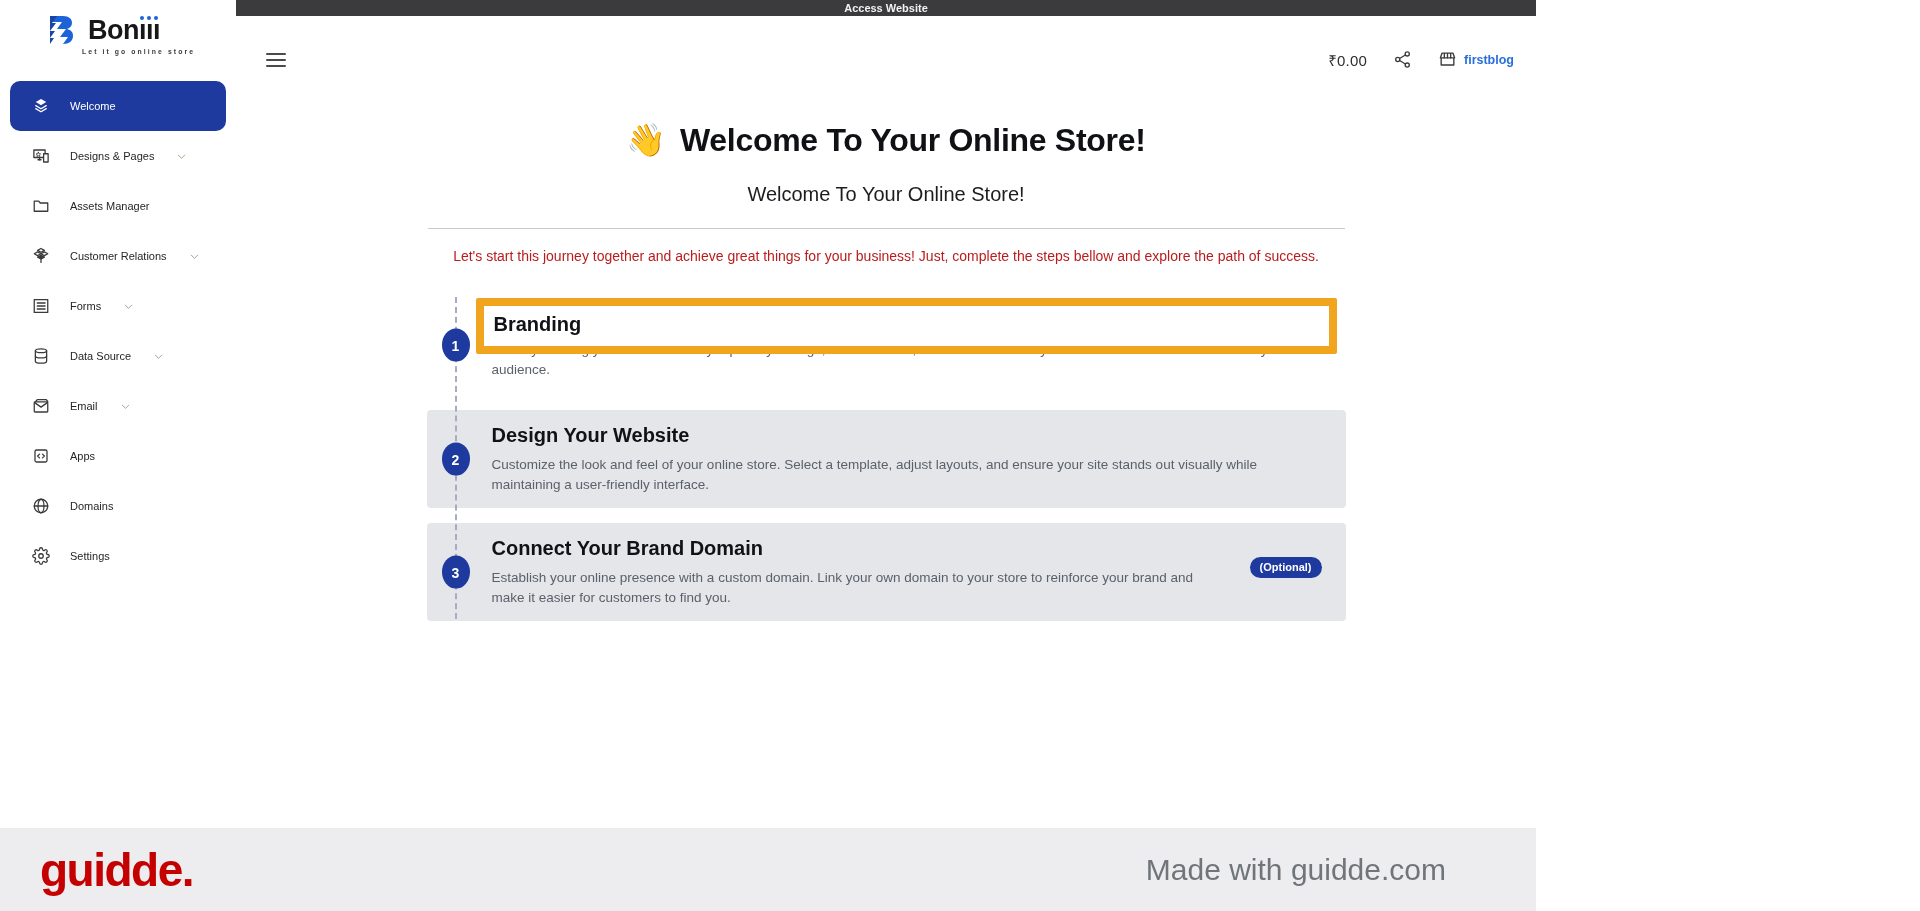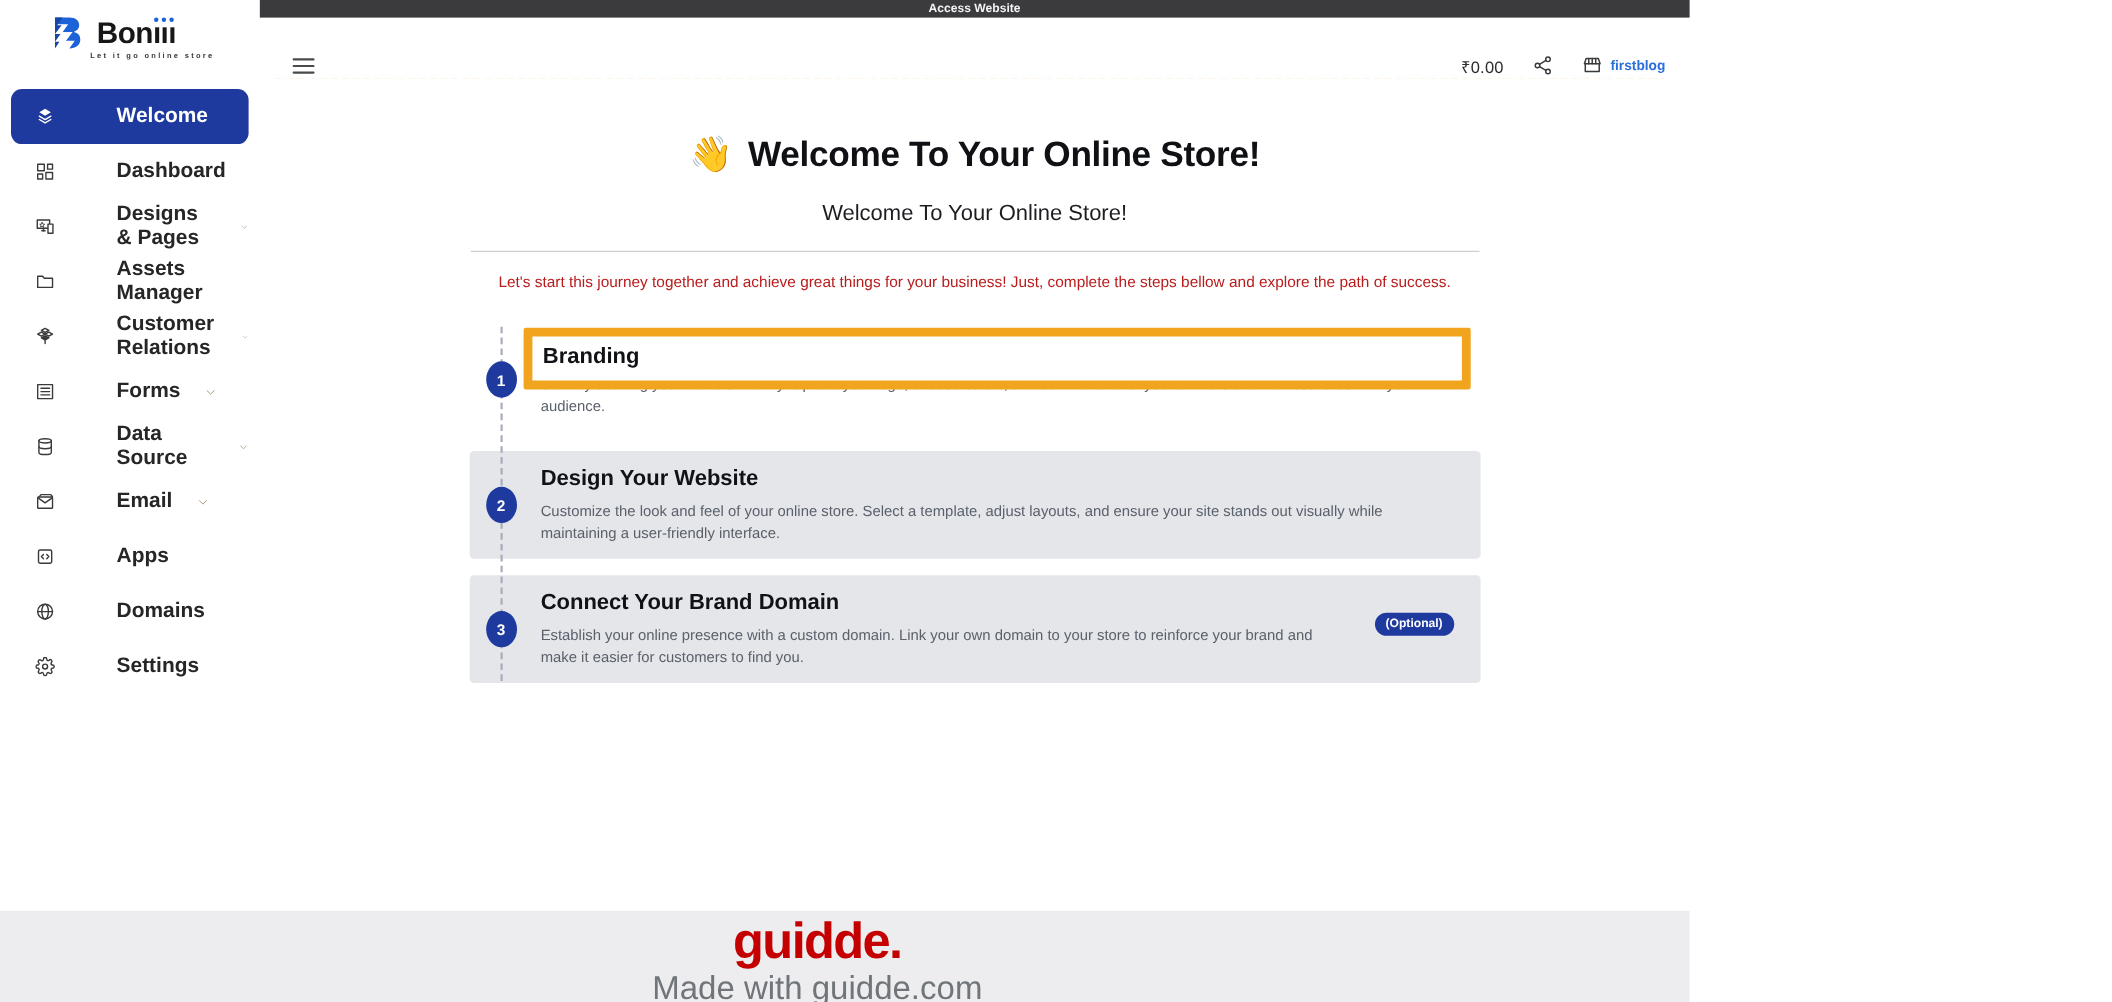--- a/index.html
+++ b/index.html
@@ -38,21 +38,21 @@
   .logo-row { display:flex; align-items:center; gap:10px; }
   .logo-mark { width:30px; height:32px; }
   .logo-text { font-size:27px; font-weight:800; color:#17171a; letter-spacing:-0.5px; line-height:28px; position:relative; }
   .logo-text .iii { position:relative; }
   .logo-text .iii b { position:absolute; top:1px; width:4px; height:4px; border-radius:50%; background:#1d63d8; }
   .logo-tag { font-size:6.8px; letter-spacing:2.1px; color:#3a3a3a; margin:2px 0 0 34px; font-weight:700; }
   .nav { margin-top:26px; }
   .nav-item { height:50px; margin:0 10px; display:flex; align-items:center; padding-left:22px; gap:20px;
               border-radius:10px; cursor:pointer; }
   .nav-item .ni-icon { width:18px; height:18px; flex:0 0 18px; }
-  .nav-item .ni-label { font-size:19px; font-weight:700; color:#262626;margin-left:36px; }
+  .nav-item .ni-label { font-size:11px; font-weight:400; color:#262626; }
   .nav-item.active { background:#1e3a9e; }
   .nav-item.active .ni-label { color:#fff; }
   .chev { width:11px; height:11px; margin-left:2px; }
 
   
   .content { position:absolute; left:236px; right:0; top:71px; bottom:83px; background:#fff; overflow:hidden; }
   .hero { text-align:center; margin-top:50px; }
   .hero h1 { font-size:32px; font-weight:800; color:#101114; letter-spacing:-0.3px; }
   .hero h1 .wave { margin-right:14px; }
   .hero h2 { font-size:20px; font-weight:400; color:#1c1d20; margin-top:24px; }
@@ -71,21 +71,21 @@
   .step-desc { font-size:13.5px; line-height:19.5px; color:#5b616b; margin-top:8px; max-width:840px; }
   .step-card.has-badge .step-desc { padding-right:110px; }
   .optional-badge { position:absolute; right:24px; top:34px; background:#1e3a9e; color:#fff; font-size:11px;
                     font-weight:700; padding:4px 10px 5px; border-radius:11px; }
   .highlight-box { position:absolute; left:49px; top:3px; width:861px; height:56px; background:#fff;
                    border:8px solid #f1a41d; border-radius:2px; z-index:2; padding:7px 0 0 10px; }
   .highlight-box .step-title { font-size:20px; }
 
   
   .footer { position:absolute; left:0; right:0; bottom:0; height:83px; background:#ededef; z-index:4;
-            display:flex; align-items:center; justify-content:space-between; padding:0 90px 0 40px;flex-direction:column; }
+            display:flex; align-items:center; justify-content:space-between; padding:0 90px 0 40px; }
   .guidde-logo { font-size:46px; font-weight:700; color:#c40000; letter-spacing:-1.5px; }
   .made-with { font-size:30px; color:#70757a; font-weight:400; }
 
   svg.stroke { fill:none; stroke:#3a3a3a; stroke-width:1.7; stroke-linecap:round; stroke-linejoin:round; }
   svg.stroke-w { fill:none; stroke:#ffffff; stroke-width:1.7; stroke-linecap:round; stroke-linejoin:round; }
 </style>
 </head>
 <body>
 
 <div class="stage">
@@ -150,29 +150,20 @@
 
       <div class="nav-item active">
         <svg class="ni-icon stroke-w" viewBox="0 0 24 24">
             <path d="M12 2.5l7 4.2-7 4.2-7-4.2z" fill="#fff" stroke="none"></path>
             <path d="M19 11.5l-7 4.2-7-4.2"></path>
             <path d="M19 15.5l-7 4.2-7-4.2"></path>
           </svg>
         <span class="ni-label">Welcome</span>
       </div>
 
-      <div class="nav-item">
-        <svg class="ni-icon stroke" viewBox="0 0 24 24">
-            <rect x="3" y="3" width="8" height="8"></rect>
-            <rect x="15" y="3" width="6" height="6"></rect>
-            <rect x="3" y="15" width="6" height="6"></rect>
-            <rect x="13" y="13" width="8" height="8"></rect>
-          </svg>
-        <span class="ni-label">Dashboard</span>
-      </div>
 
       <div class="nav-item">
         <svg class="ni-icon stroke" viewBox="0 0 24 24">
             <path d="M2.5 4h15v10h-15z"></path>
             <line x1="8" y1="17" x2="12" y2="17"></line>
             <line x1="10" y1="14" x2="10" y2="17"></line>
             <rect x="15.5" y="9" width="6" height="11" fill="#fff"></rect>
             <path d="M8.5 7l1 2 2 .2-1.5 1.4.4 2-1.9-1-1.9 1 .4-2L5.5 9.2l2-.2z" stroke-width="1.1"></path>
           </svg>
         <span class="ni-label">Designs &amp; Pages</span>

